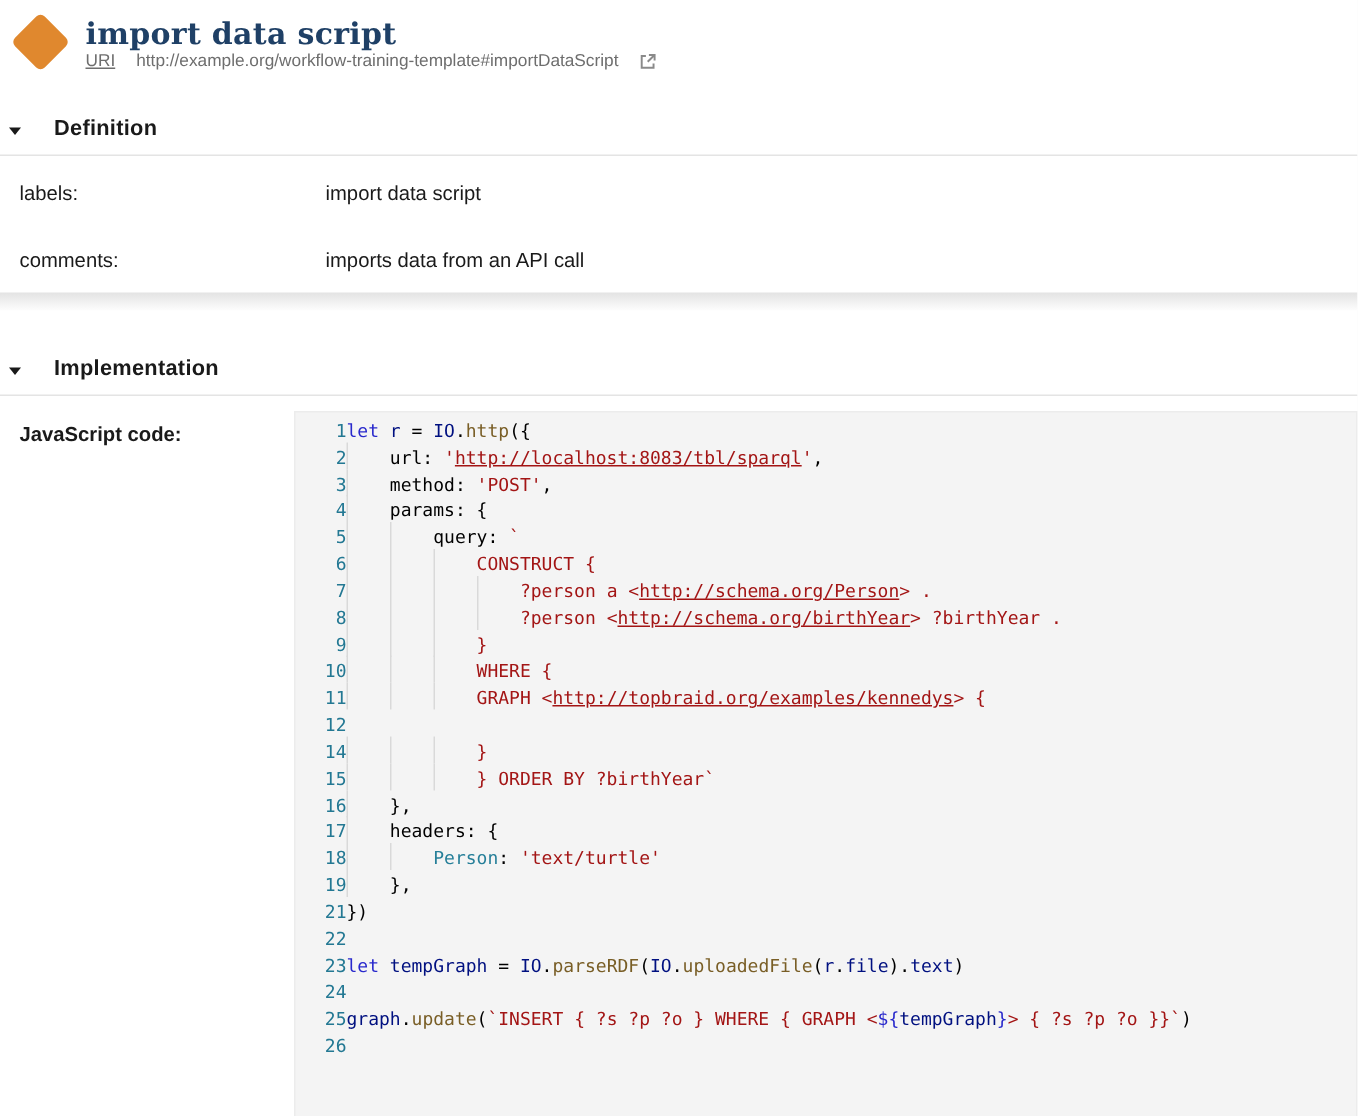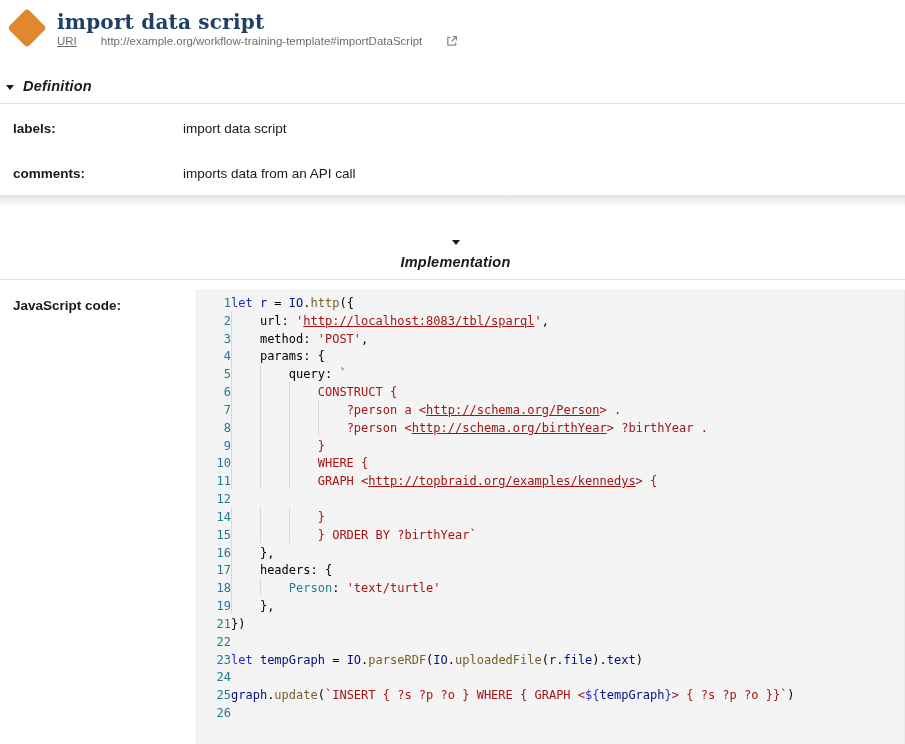--- a/index.html
+++ b/index.html
@@ -7,41 +7,41 @@
     font-family:"Liberation Sans", sans-serif; color:#1a1a1a; }
 
   
   .res-header { position:relative; height:62px; }
   .diamond { position:absolute; left:13px; top:14px; width:28px; height:28px;
     background:var(--accent); border-radius:4px; transform:rotate(45deg); }
   .title-block { padding:11px 0 0 57px; }
   .page-title { font-family:"DejaVu Serif", serif; font-weight:bold;
     font-size:20px; line-height:22px; color:var(--titleblue); letter-spacing:.2px; }
   .uri-row { margin-top:2px; font-size:11.5px; color:var(--gray);
-    display:flex; align-items:center; gap:24px; }
+    display:flex; align-items:center; gap:14px; }
   .uri-label { text-decoration:underline; cursor:pointer; }
   .ext-icon { width:12px; height:12px; display:inline-block; cursor:pointer; }
   .ext-icon svg { display:block; }
 
   
-  .section-header { display:flex; align-items:center; gap:9px;
-    padding:9px 0 9px 6px; border-bottom:1px solid #e4e4e4; cursor:pointer;font-style:italic; }
+  .section-header { display:flex; align-items:center; gap:22px;
+    padding:9px 0 9px 6px; border-bottom:1px solid #e4e4e4; cursor:pointer; }
   .section-header .caret { width:0; height:0; border-left:4.5px solid transparent;
     border-right:4.5px solid transparent; border-top:5.5px solid #1a1a1a; margin-top:2px; }
   .section-title { font-weight:bold; font-size:14.5px; letter-spacing:.2px; }
   #definition-header { margin-top:7px; }
 
   .fields { padding:17px 0 14px 0; }
   .field-row { display:flex; margin-bottom:30px; }
   .field-row:last-child { margin-bottom:0; }
-  .field-label { width:183px; padding-left:13px; font-weight:bold; font-size:13.5px; }
+  .field-label { width:217px; padding-left:13px; font-weight:normal; font-size:13.5px; }
   .field-value { font-size:13.5px; }
 
   .section-band { height:12px; background:linear-gradient(to bottom,#e3e3e3,#fdfdfd); }
-  #implementation-header { margin-top:22px;flex-direction:column; }
+  #implementation-header { margin-top:22px; }
 
   
   .code-row { display:flex; margin-top:10px; }
   .code-label { width:196px; padding:8px 0 0 13px; font-weight:bold; font-size:13.5px; }
   .editor { flex:1; height:481px; overflow:hidden; background:var(--edbg);
     border:1px solid #ececec; padding-top:4px;
     font-family:"DejaVu Sans Mono", monospace; font-size:12px; }
   .cl { display:flex; height:17.84px; line-height:17.84px; }
   .ln { width:34px; text-align:right; color:var(--lnc); flex-shrink:0;
     user-select:none; }

